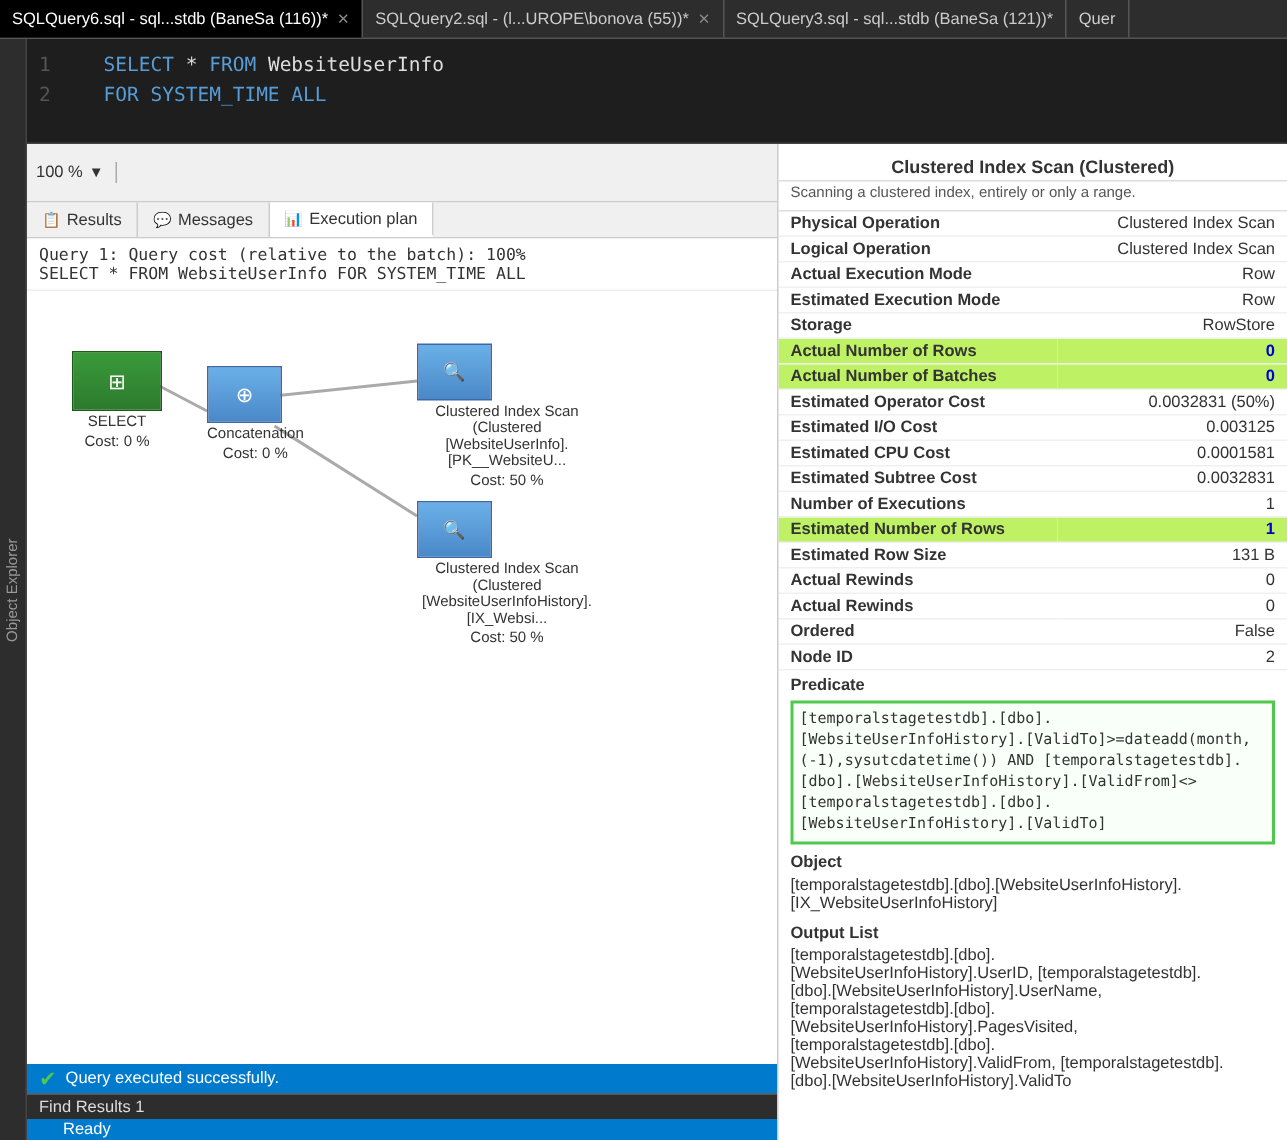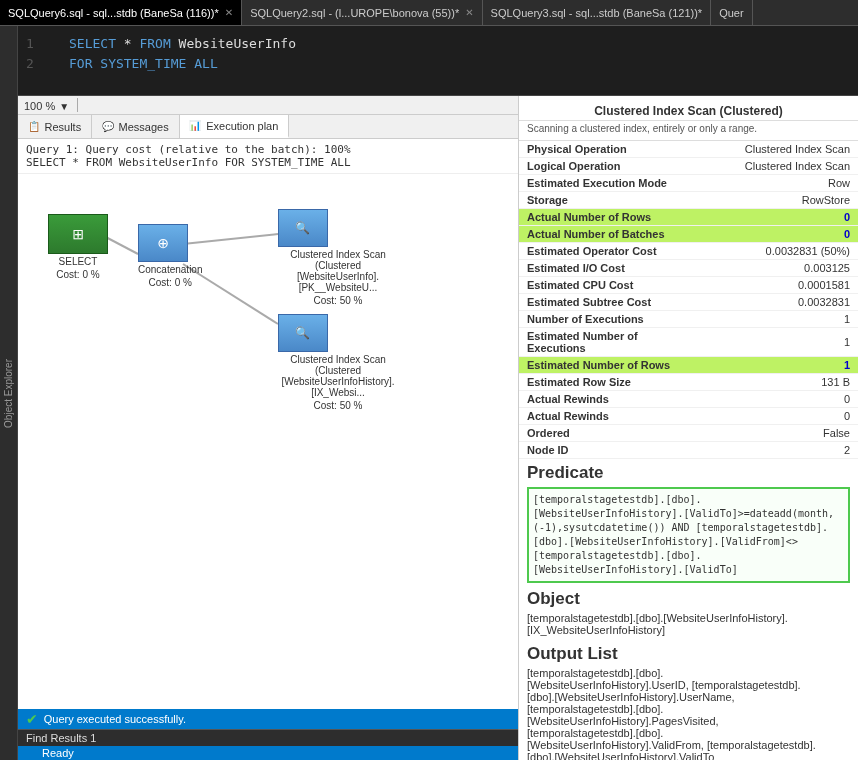--- a/index.html
+++ b/index.html
@@ -27,21 +27,21 @@
     .kw { color: #569cd6; }
     .editor-code { line-height: 1.5; margin-left: 21px; }
 
     
     .split-pane { display: flex; flex: 1; overflow: hidden; }
 
     
     .plan-area { flex: 1; background: #fff; display: flex; flex-direction: column; overflow: hidden; position: relative; min-width: 0; }
 
     
-    .zoom-bar { background: #f0f0f0; border-bottom: 1px solid #ccc; padding: 2px 6px; display: flex; align-items: flex-end; gap: 4px; flex-shrink: 0; }
+    .zoom-bar { background: #f0f0f0; border-bottom: 1px solid #ccc; padding: 12px 6px; display: flex; align-items: center; gap: 4px; flex-shrink: 0; }
 
     
     .result-tabs { background: #f0f0f0; border-bottom: 1px solid #ccc; display: flex; align-items: center; height: 24px; flex-shrink: 0; }
     .result-tab { padding: 2px 10px; font-size: 11px; color: #333; cursor: pointer; border-right: 1px solid #ccc; display: flex; align-items: center; gap: 4px; height: 100%; }
     .result-tab.active { background: #fff; border-bottom: 2px solid #fff; }
 
     
     .query-info { background: #fff; padding: 4px 8px; font-size: 11px; color: #333; border-bottom: 1px solid #eee; flex-shrink: 0; font-family: Consolas, monospace; }
 
     
@@ -58,21 +58,21 @@
     .right-panel { width: 340px; background: #fff; border-left: 1px solid #ccc; overflow-y: auto; flex-shrink: 0; font-size: 11px; color: #333; }
     .rp-title { text-align: center; font-weight: bold; font-size: 12px; color: #333; padding: 8px 8px 2px; border-bottom: 1px solid #ddd; }
     .rp-subtitle { font-size: 10px; color: #555; padding: 2px 8px 6px; border-bottom: 1px solid #ddd; }
     .prop-table { width: 100%; border-collapse: collapse; }
     .prop-table tr td { padding: 2px 8px; border-bottom: 1px solid #f0f0f0; font-size: 11px; }
     .prop-table tr td:first-child { font-weight: bold; color: #333; width: 55%; }
     .prop-table tr td:last-child { color: #333; text-align: right; }
     .prop-table tr.highlight td { background: #bef264; }
     .prop-table tr.highlight td:last-child { color: #0000cc; font-weight: bold; }
 
-    .section-header { font-weight: bold; font-size: 17px; padding: 4px 8px 2px; color: #333; }
+    .section-header { font-weight: bold; font-size: 11px; padding: 4px 8px 2px; color: #333; }
     .section-text { font-size: 11px; padding: 1px 8px 4px; color: #333; }
     .predicate-box { margin: 2px 8px; border: 2px solid #4ec94e; background: #f9fff9; padding: 4px; font-size: 10px; color: #333; font-family: Consolas, monospace; line-height: 1.4; }
 
     
     .plan-svg { position: absolute; top: 0; left: 0; width: 100%; height: 100%; pointer-events: none; }
 
     .plan-wrapper { position: relative; width: 500px; height: 180px; margin: 20px 10px; }
     .node-text { font-size: 10px; color: #333; text-align: center; margin-top: 2px; }
   </style>
 </head>
@@ -208,20 +208,24 @@
           <tbody id="prop-tbody">
               <tr>
                 <td>Physical Operation</td>
                 <td>Clustered Index Scan</td>
               </tr>
               <tr>
                 <td>Logical Operation</td>
                 <td>Clustered Index Scan</td>
               </tr>
               <tr>
+                <td>Actual Execution Mode</td>
+                <td>Row</td>
+              </tr>
+              <tr>
                 <td>Estimated Execution Mode</td>
                 <td>Row</td>
               </tr>
               <tr>
                 <td>Storage</td>
                 <td>RowStore</td>
               </tr>
               <tr class="highlight">
                 <td>Actual Number of Rows</td>
                 <td>0</td>
@@ -241,24 +245,20 @@
               <tr>
                 <td>Estimated CPU Cost</td>
                 <td>0.0001581</td>
               </tr>
               <tr>
                 <td>Estimated Subtree Cost</td>
                 <td>0.0032831</td>
               </tr>
               <tr>
                 <td>Number of Executions</td>
-                <td>1</td>
-              </tr>
-              <tr>
-                <td>Estimated Number of Executions</td>
                 <td>1</td>
               </tr>
               <tr class="highlight">
                 <td>Estimated Number of Rows</td>
                 <td>1</td>
               </tr>
               <tr>
                 <td>Estimated Row Size</td>
                 <td>131 B</td>
               </tr>

